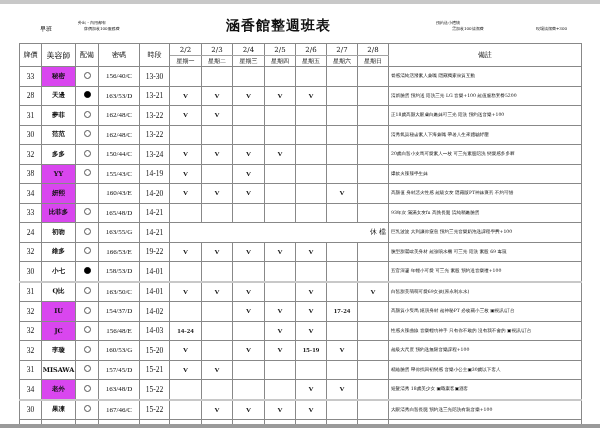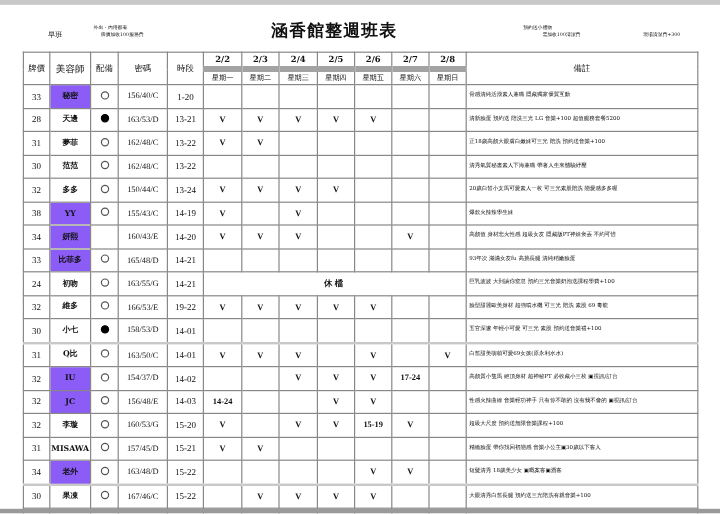--- a/index.html
+++ b/index.html
@@ -13,29 +13,29 @@
   .title{position:absolute;left:226px;top:17px;font-size:14px;font-weight:bold;letter-spacing:1px;}
   .hdr-note-r{position:absolute;left:436px;top:20px;font-size:4px;line-height:6px;}
   .hdr-note-r .l2{padding-left:16px;}
   .hdr-note-rr{position:absolute;left:536px;top:26px;font-size:4px;}
   table{position:absolute;left:19px;top:43px;border-collapse:collapse;table-layout:fixed;}
   td,th{border:1px solid #888;padding:0;text-align:center;vertical-align:middle;
         font-weight:normal;overflow:hidden;white-space:nowrap;}
   th{font-size:7px;}
   thead tr.r1 th{height:11px;}
   thead tr.r2 th{height:10px;font-size:6px;}
-  th.date{font-size:7px;border-bottom:5px solid #a3a3a3;font-weight:bold;}
+  th.date{font-size:7px;border-bottom:1px solid #a3a3a3;}
   tbody td{height:18.5px;font-size:7px;}
   td.price,td.code,td.time{font-family:"Liberation Serif","DejaVu Serif",serif;font-size:7.5px;margin-left:48px;}
   td.code{font-size:7px;}
   td.name{font-size:6.5px;font-weight:bold;}
-  td.name.hl{background:#8b5cf6;}
+  td.name.hl{background:#d946ef;}
   td.mark{font-size:7px;font-weight:bold;font-family:"Liberation Serif",serif;}
   td.note{text-align:left;font-size:4.6px;padding-left:2px;white-space:normal;line-height:6px;}
-  td.leave{font-size:7px;font-weight:bold;letter-spacing:2px;}
+  td.leave{font-size:7px;font-weight:normal;letter-spacing:2px;text-align:right;}
   tr.sep td{border-top:2px solid #c8c8c8;}
   .circle{display:inline-block;width:7px;height:7px;border-radius:50%;border:1px solid #555;box-sizing:border-box;}
   .circle.filled{background:#000;border-color:#000;}
 </style>
 </head>
 <body>
 
 <div class="topbar"></div>
 
 <div class="hdr-shift">早班</div>
@@ -91,21 +91,21 @@
       <th>星期六</th>
       <th>星期日</th>
     </tr>
   </thead>
   <tbody id="tbody">
       <tr>
         <td class="price">33</td>
         <td class="name hl">秘密</td>
         <td class="equip"><span class="circle"></span></td>
         <td class="code">156/40/C</td>
-        <td class="time">1-20</td>
+        <td class="time">13-30</td>
         <td class="mark"></td>
         <td class="mark"></td>
         <td class="mark"></td>
         <td class="mark"></td>
         <td class="mark"></td>
         <td class="mark"></td>
         <td class="mark"></td>
         <td class="note">骨感清純活潑素人兼職 隱藏獨家優質互動</td>
       </tr>
       <tr>

